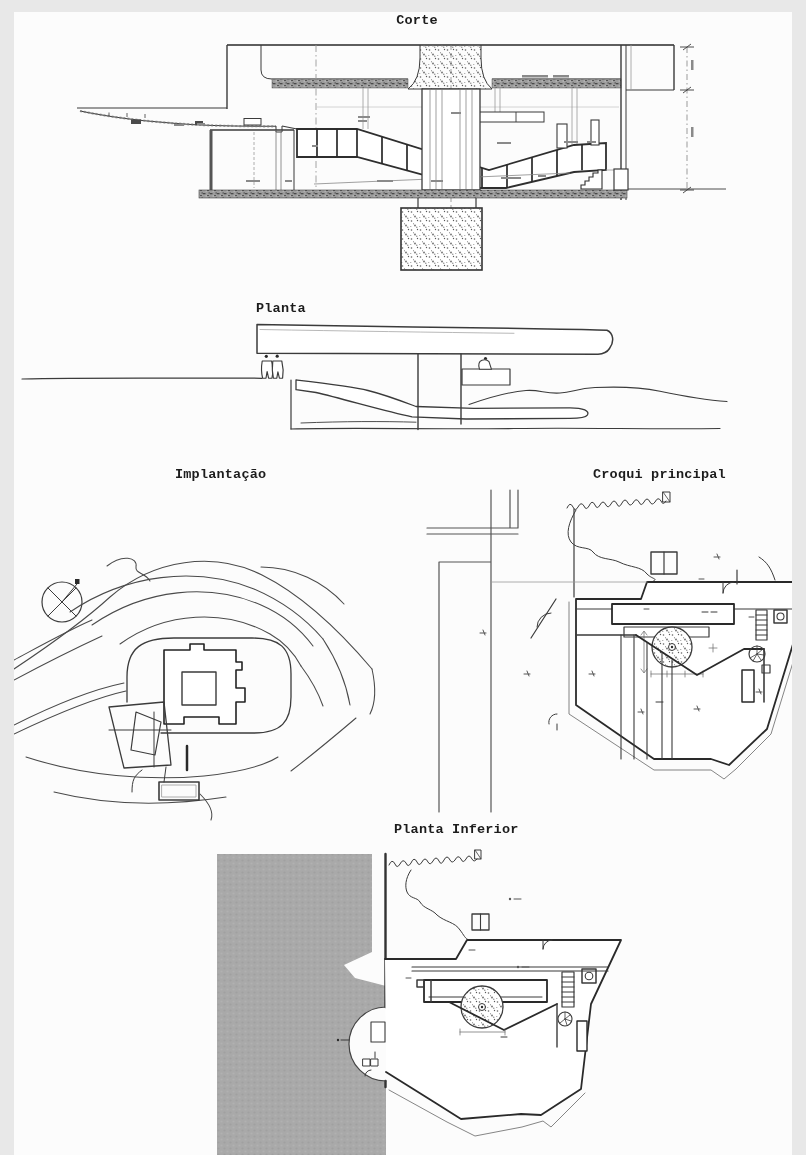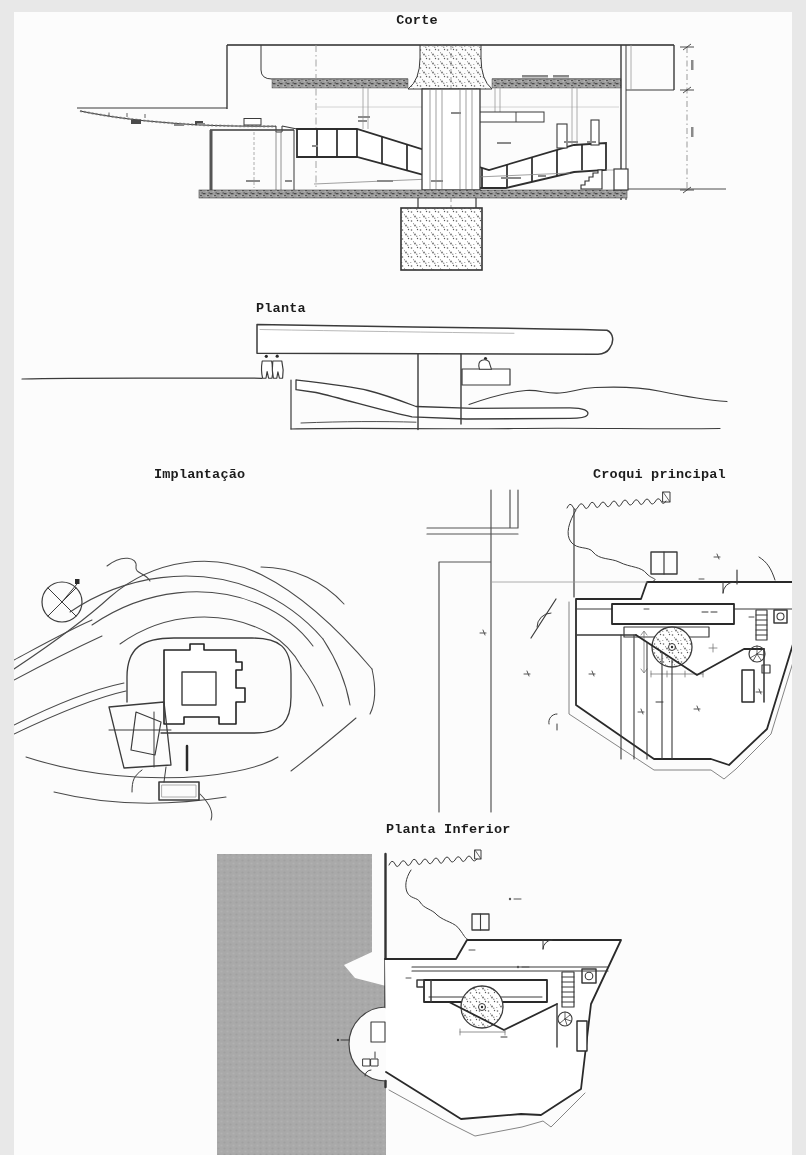--- a/index.html
+++ b/index.html
@@ -194,21 +194,21 @@
         <path class="white" stroke="#3b3b3b" stroke-width="1.15" d="M248.2,59 C247.2,65 247.3,71 248.6,76.2 L252,76.2 L253.1,69.5 L254.6,76.2 L258,76.2 C259.2,70 258.8,63.8 257.6,59 Z"></path>
         <path class="white" stroke="#3b3b3b" stroke-width="1.15" d="M258.8,59 C258,65 258.2,71 259.4,76.2 L262.8,76.2 L263.9,69.8 L265.4,76.2 L268.6,76.2 C269.6,70 269,63.8 267.8,59 Z"></path>
       </g>
       <g>
         <circle cx="471.5" cy="56.5" r="1.6" fill="#2a2a2a"></circle>
         <path class="white" stroke="#3b3b3b" stroke-width="1.1" d="M465.5,67.3 C464,62.5 465,59.3 468,58.2 C470.5,57.4 473.5,58 475,59.6 L477.5,67.3 Z"></path>
       </g>
     </g>
   </svg>
 
-  <div class="fig-title" style="left:140px;top:455px">Implantação</div>
+  <div class="fig-title" style="left:161px;top:455px">Implantação</div>
 
   <svg class="drawing" style="left:0;top:450px" width="406" height="370" viewBox="0 0 406 370">
     <g stroke-linecap="round" stroke-linejoin="round">
 
       <g>
         <circle cx="48" cy="140" r="20" class="ink" stroke-width="1.2"></circle>
         <path class="ink" stroke-width="1" d="M34,126 L62,154 M34,154 L62,126"></path>
         <path class="ink" stroke-width="1" d="M48,140 L63,122"></path>
         <rect x="61" y="117" width="4.5" height="5" fill="#2a2a2a"></rect>
       </g>
@@ -330,21 +330,21 @@
         <rect x="343" y="203" width="8" height="8" class="ink" stroke-width="1.2"></rect>
       </g>
 
       <g>
         <path stroke="#555" stroke-width="1" fill="none" d="M105,212 h6 M108,209 l2,5 M170,212 h6 M173,209 l2,5 M219,250 h6 M222,247 l2,5 M275,247 h6 M278,244 l2,5 M337,230 h6 M340,227 l2,5 M295,95 h6 M298,92 l2,5 M61,171 h6 M64,168 l2,5 M280,117 h5 M225,147 h5"></path>
         <path class="ink" stroke-width="1" d="M130,262 A8,8 0 0 1 138,252 M138,262 v6"></path>
       </g>
     </g>
   </svg>
 
-  <div class="fig-title" style="left:372px;top:810px">Planta Inferior</div>
+  <div class="fig-title" style="left:380px;top:810px">Planta Inferior</div>
 
   <svg class="drawing" style="left:203px;top:835px" width="595" height="320" viewBox="0 0 595 320">
     <g stroke-linecap="round" stroke-linejoin="round">
 
       <path d="M0,7 H155 V105 L127,118 L138,131 L169,139 V160 A37,37 0 0 0 169,234 V315 H0 Z" fill="url(#halftone)"></path>
 
       <g>
         <path stroke="#333" stroke-width="2.4" fill="none" d="M168.5,7 V160 M168.5,234 V240"></path>
         <path stroke="#444" stroke-width="1.2" fill="none" d="M169,160 A37,37 0 0 0 169,234"></path>
       </g>

